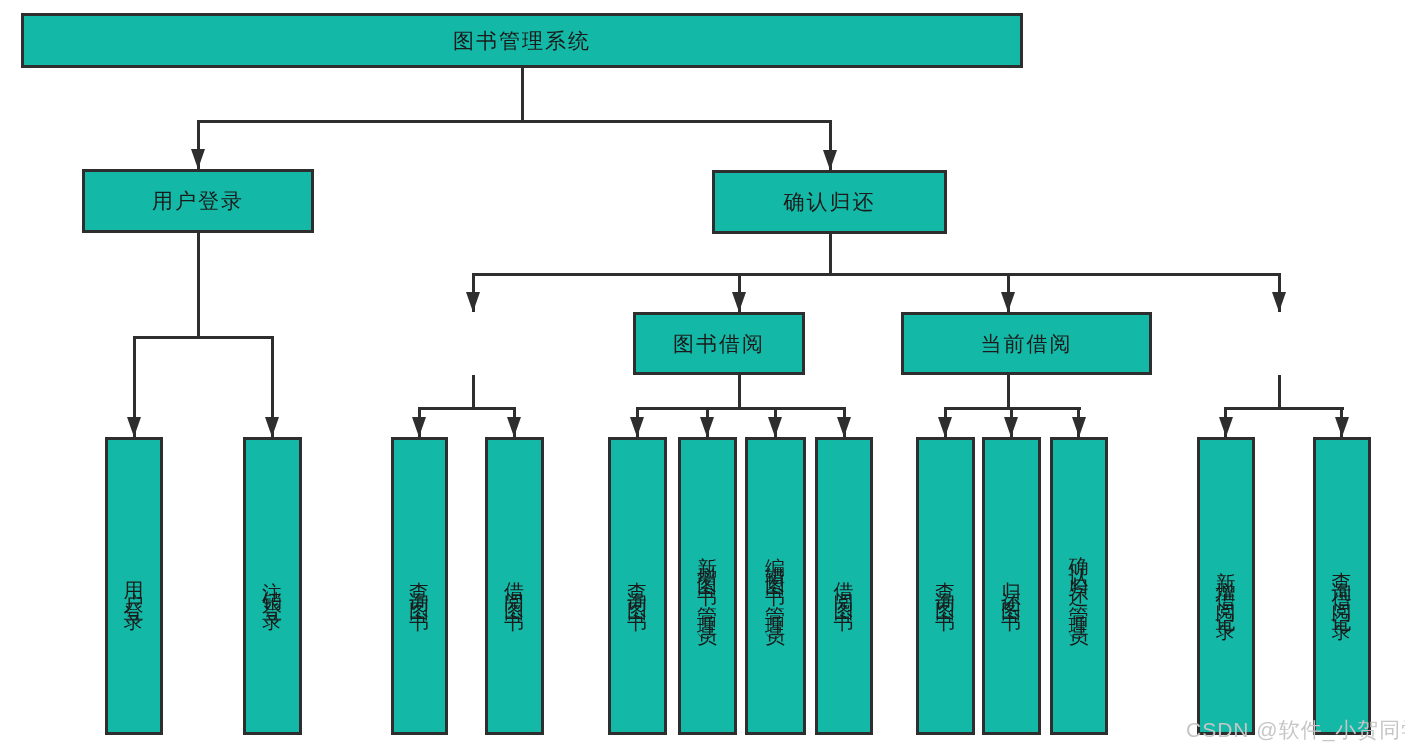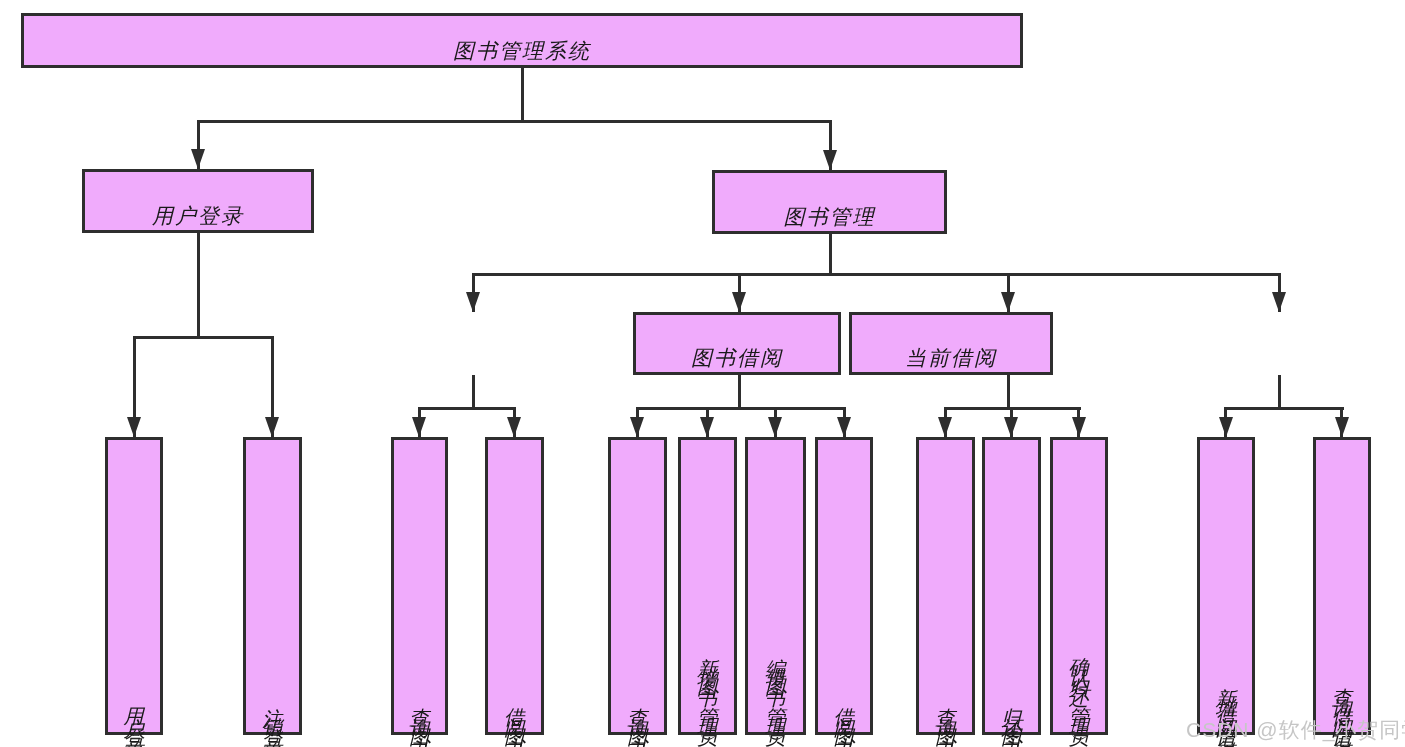--- a/index.html
+++ b/index.html
@@ -8,25 +8,24 @@
     width: 1405px;
     height: 747px;
     background: #ffffff;
     font-family: "Liberation Sans", "DejaVu Sans", sans-serif;
     overflow: hidden;
   }
   .box {
     position: absolute;
     box-sizing: border-box;
     border: 3px solid #2e2e2e;
-    background: #f0abfc;
+    background: #14b8a6;
     display: flex;
-    align-items: flex-end;
+    align-items: center;
     justify-content: center;
-    font-style: italic;
   }
   .hlabel {
     font-size: 21px;
     letter-spacing: 2px;
     color: #1a1a1a;
     white-space: nowrap;
   }
   .vbox .vlabel {
     writing-mode: vertical-rl;
     text-orientation: mixed;
@@ -122,27 +121,27 @@
   <div class="arrow" style="left:1335px; top:417px;"></div>
 
   <div class="box" style="left:21px; top:13px; width:1002px; height:55px;">
     <span class="hlabel">图书管理系统</span>
   </div>
 
   <div class="box" style="left:82px; top:169px; width:232px; height:64px;">
     <span class="hlabel">用户登录</span>
   </div>
   <div class="box" style="left:712px; top:170px; width:235px; height:64px;">
-    <span class="hlabel">图书管理</span>
+    <span class="hlabel">确认归还</span>
   </div>
 
-  <div class="box" style="left:633px; top:312px; width:208px; height:63px;">
+  <div class="box" style="left:633px; top:312px; width:172px; height:63px;">
     <span class="hlabel">图书借阅</span>
   </div>
-  <div class="box" style="left:849px; top:312px; width:204px; height:63px;">
+  <div class="box" style="left:901px; top:312px; width:251px; height:63px;">
     <span class="hlabel">当前借阅</span>
   </div>
 
   <div class="box vbox" style="left:105px; top:437px; width:58px; height:298px;">
     <span class="vlabel">用户登录</span>
   </div>
   <div class="box vbox" style="left:243px; top:437px; width:59px; height:298px;">
     <span class="vlabel">注销登录</span>
   </div>
 

